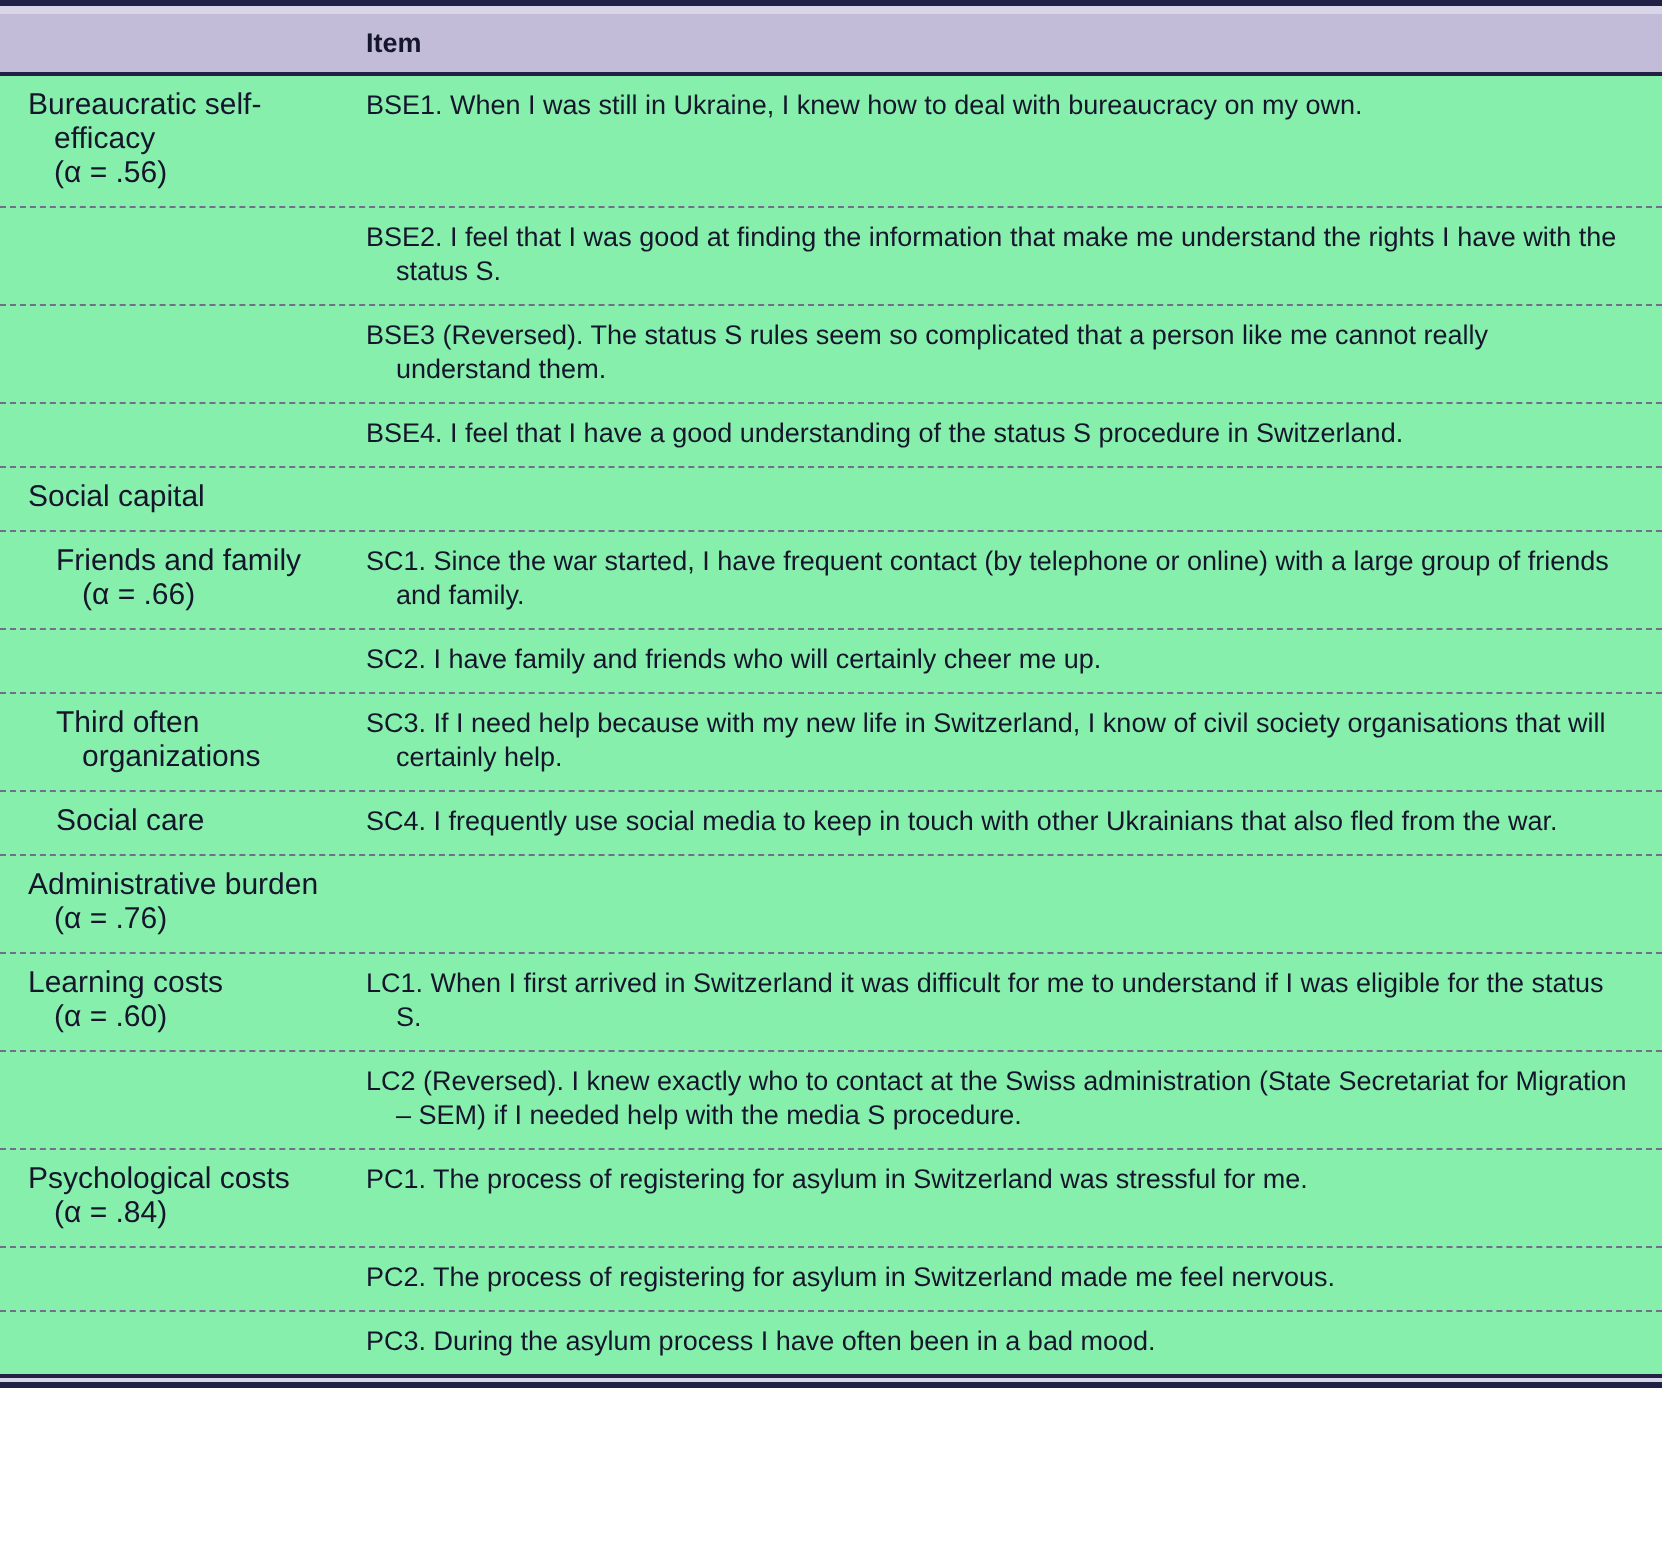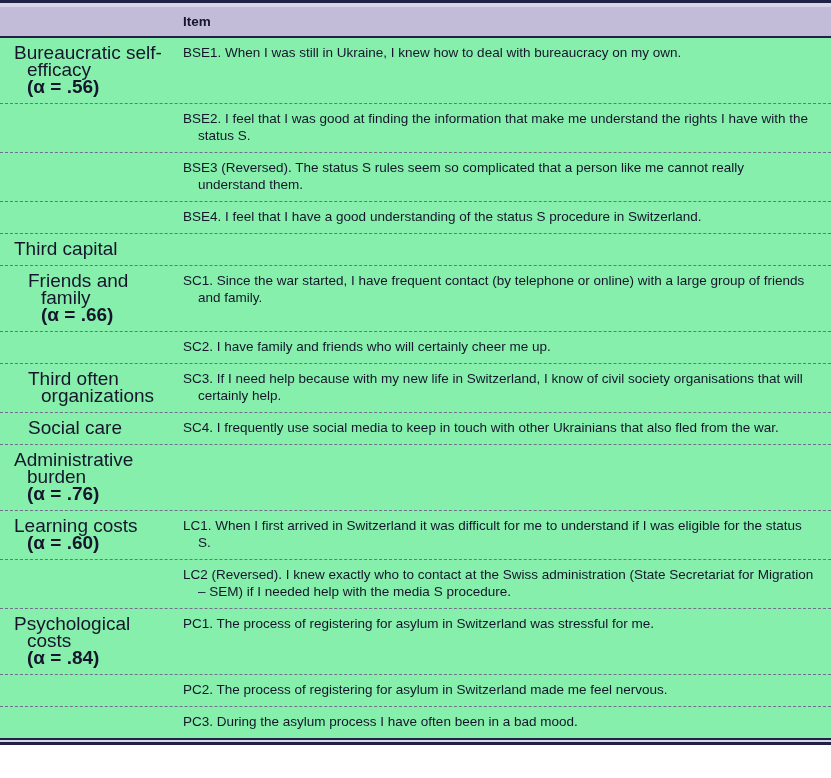--- a/index.html
+++ b/index.html
@@ -31,31 +31,30 @@
   .row {
     display: flex;
     padding: 6px 0 8px 0;
   }
   .row + .row { border-top: 1px dashed #70708a; justify-content: space-between; }
   .label-cell {
     width: 170px;
     flex: 0 0 170px;
     padding-left: 14px;
     padding-right: 8px;
-    font-size: 19px;
+    font-size: 15px;
     line-height: 17px;
   }
   .label-cell.indent { padding-left: 28px; }
   .label-name {
     padding-left: 13px;
     text-indent: -13px;
   }
   .label-alpha {
     padding-left: 13px;
-    font-weight: bold;
   }
   .item-cell {
     flex: 1;
     font-size: 13.5px;
     line-height: 17px;
     padding-left: 28px;
     padding-right: 16px;
     text-indent: -15px;
   }
   .bottom-rule-thin { border-top: 2px solid #212145; height: 4px; background: #d9d5e8; }
@@ -92,21 +91,21 @@
       <div class="item-cell hide-empty">BSE3 (Reversed). The status S rules seem so complicated that a person like me cannot really understand them.</div>
     </div>
 
     <div class="row">
       <div class="label-cell"></div>
       <div class="item-cell hide-empty">BSE4. I feel that I have a good understanding of the status S procedure in Switzerland.</div>
     </div>
 
     <div class="row">
       <div class="label-cell">
-        <div class="label-name hide-empty">Third capital</div>
+        <div class="label-name hide-empty">Social capital</div>
 
       </div>
 
     </div>
 
     <div class="row">
       <div class="label-cell indent">
         <div class="label-name hide-empty">Friends and family</div>
         <div class="label-alpha hide-empty">(α = .66)</div>
       </div>

